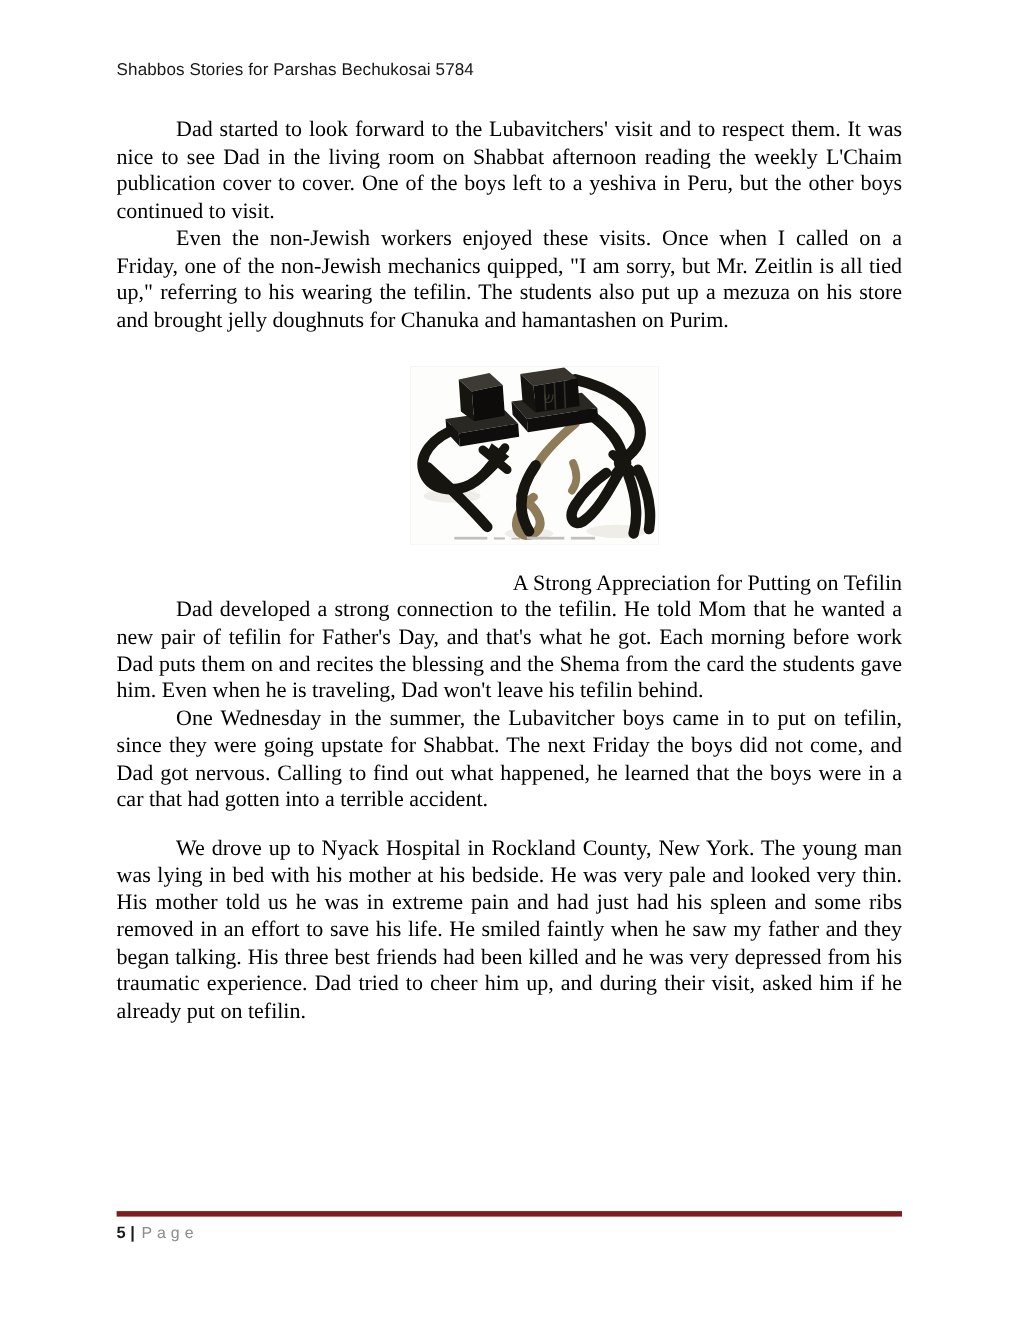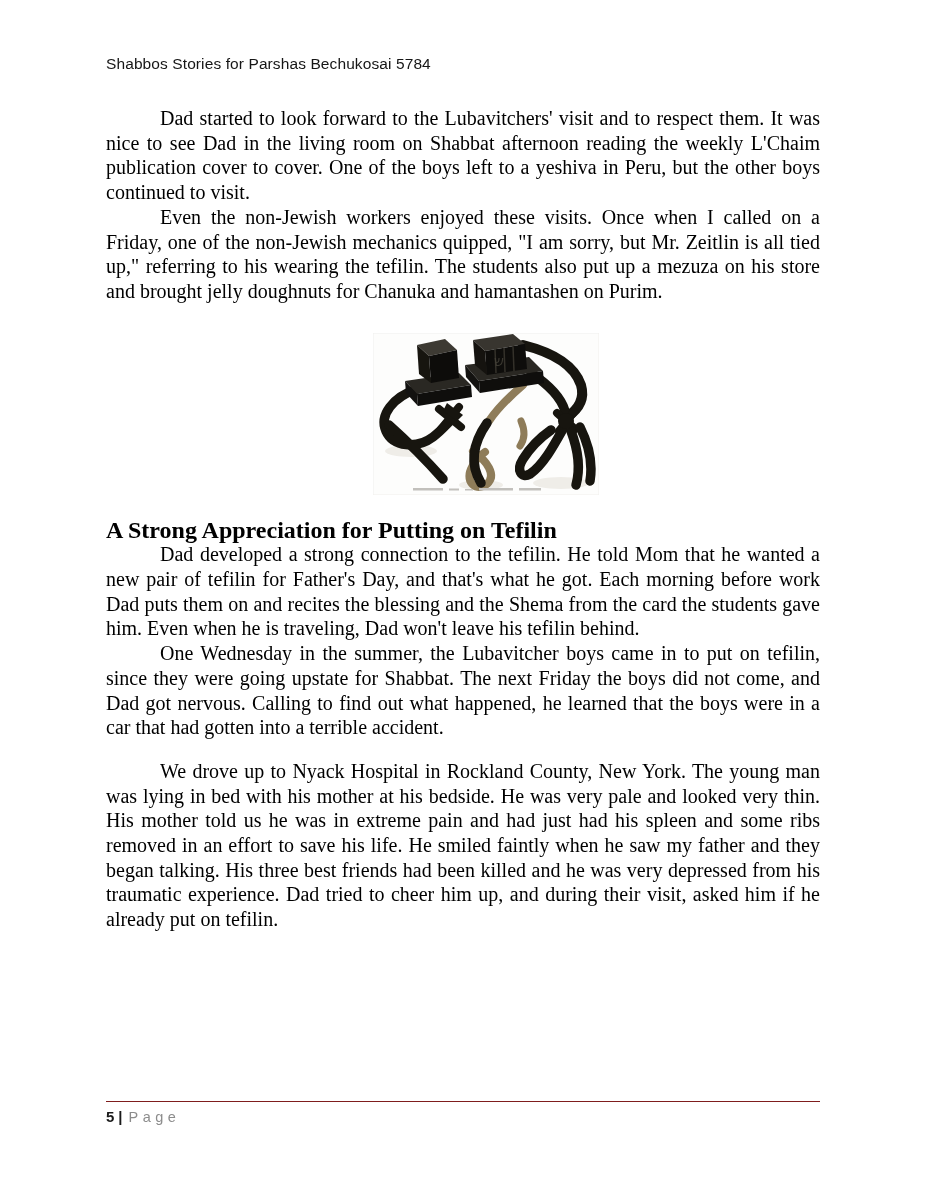--- a/index.html
+++ b/index.html
@@ -40,35 +40,35 @@
     text-indent: 54px;
   }
   .figure-block {
     margin: 29px 0 23px 267px;
     width: 226px;
     height: 162px;
   }
   .figure-block svg { display: block; }
   .section-heading {
     margin: 0;
-    font-size: 24px;
+    font-size: 20px;
     line-height: 24.7px;
-    font-weight: bold;
-    text-align: left;
+    font-weight: normal;
+    text-align: right;
     text-indent: 0;
     color: #000000;
   }
   .section-heading.second { margin-top: 19px; }
   .heading-line { display: block; }
   .doc-footer {
     position: absolute;
     left: 106px;
     top: 1101px;
     width: 714px;
-    border-top: 1px solid #7f1d1d;
+    border-top: 5px solid #7f1d1d;
     padding-top: 6px;
     font-family: "Liberation Sans", "DejaVu Sans", sans-serif;
     font-size: 15px;
     color: #1a1a1a;
   }
   .page-num { font-weight: bold; color: #1a1a1a; }
   .page-sep { font-weight: bold; color: #1a1a1a; margin: 0 6px 0 4px; }
   .page-word { color: #8c8c8c; letter-spacing: 4.5px; font-size: 14.5px; }
 </style>
 </head>

